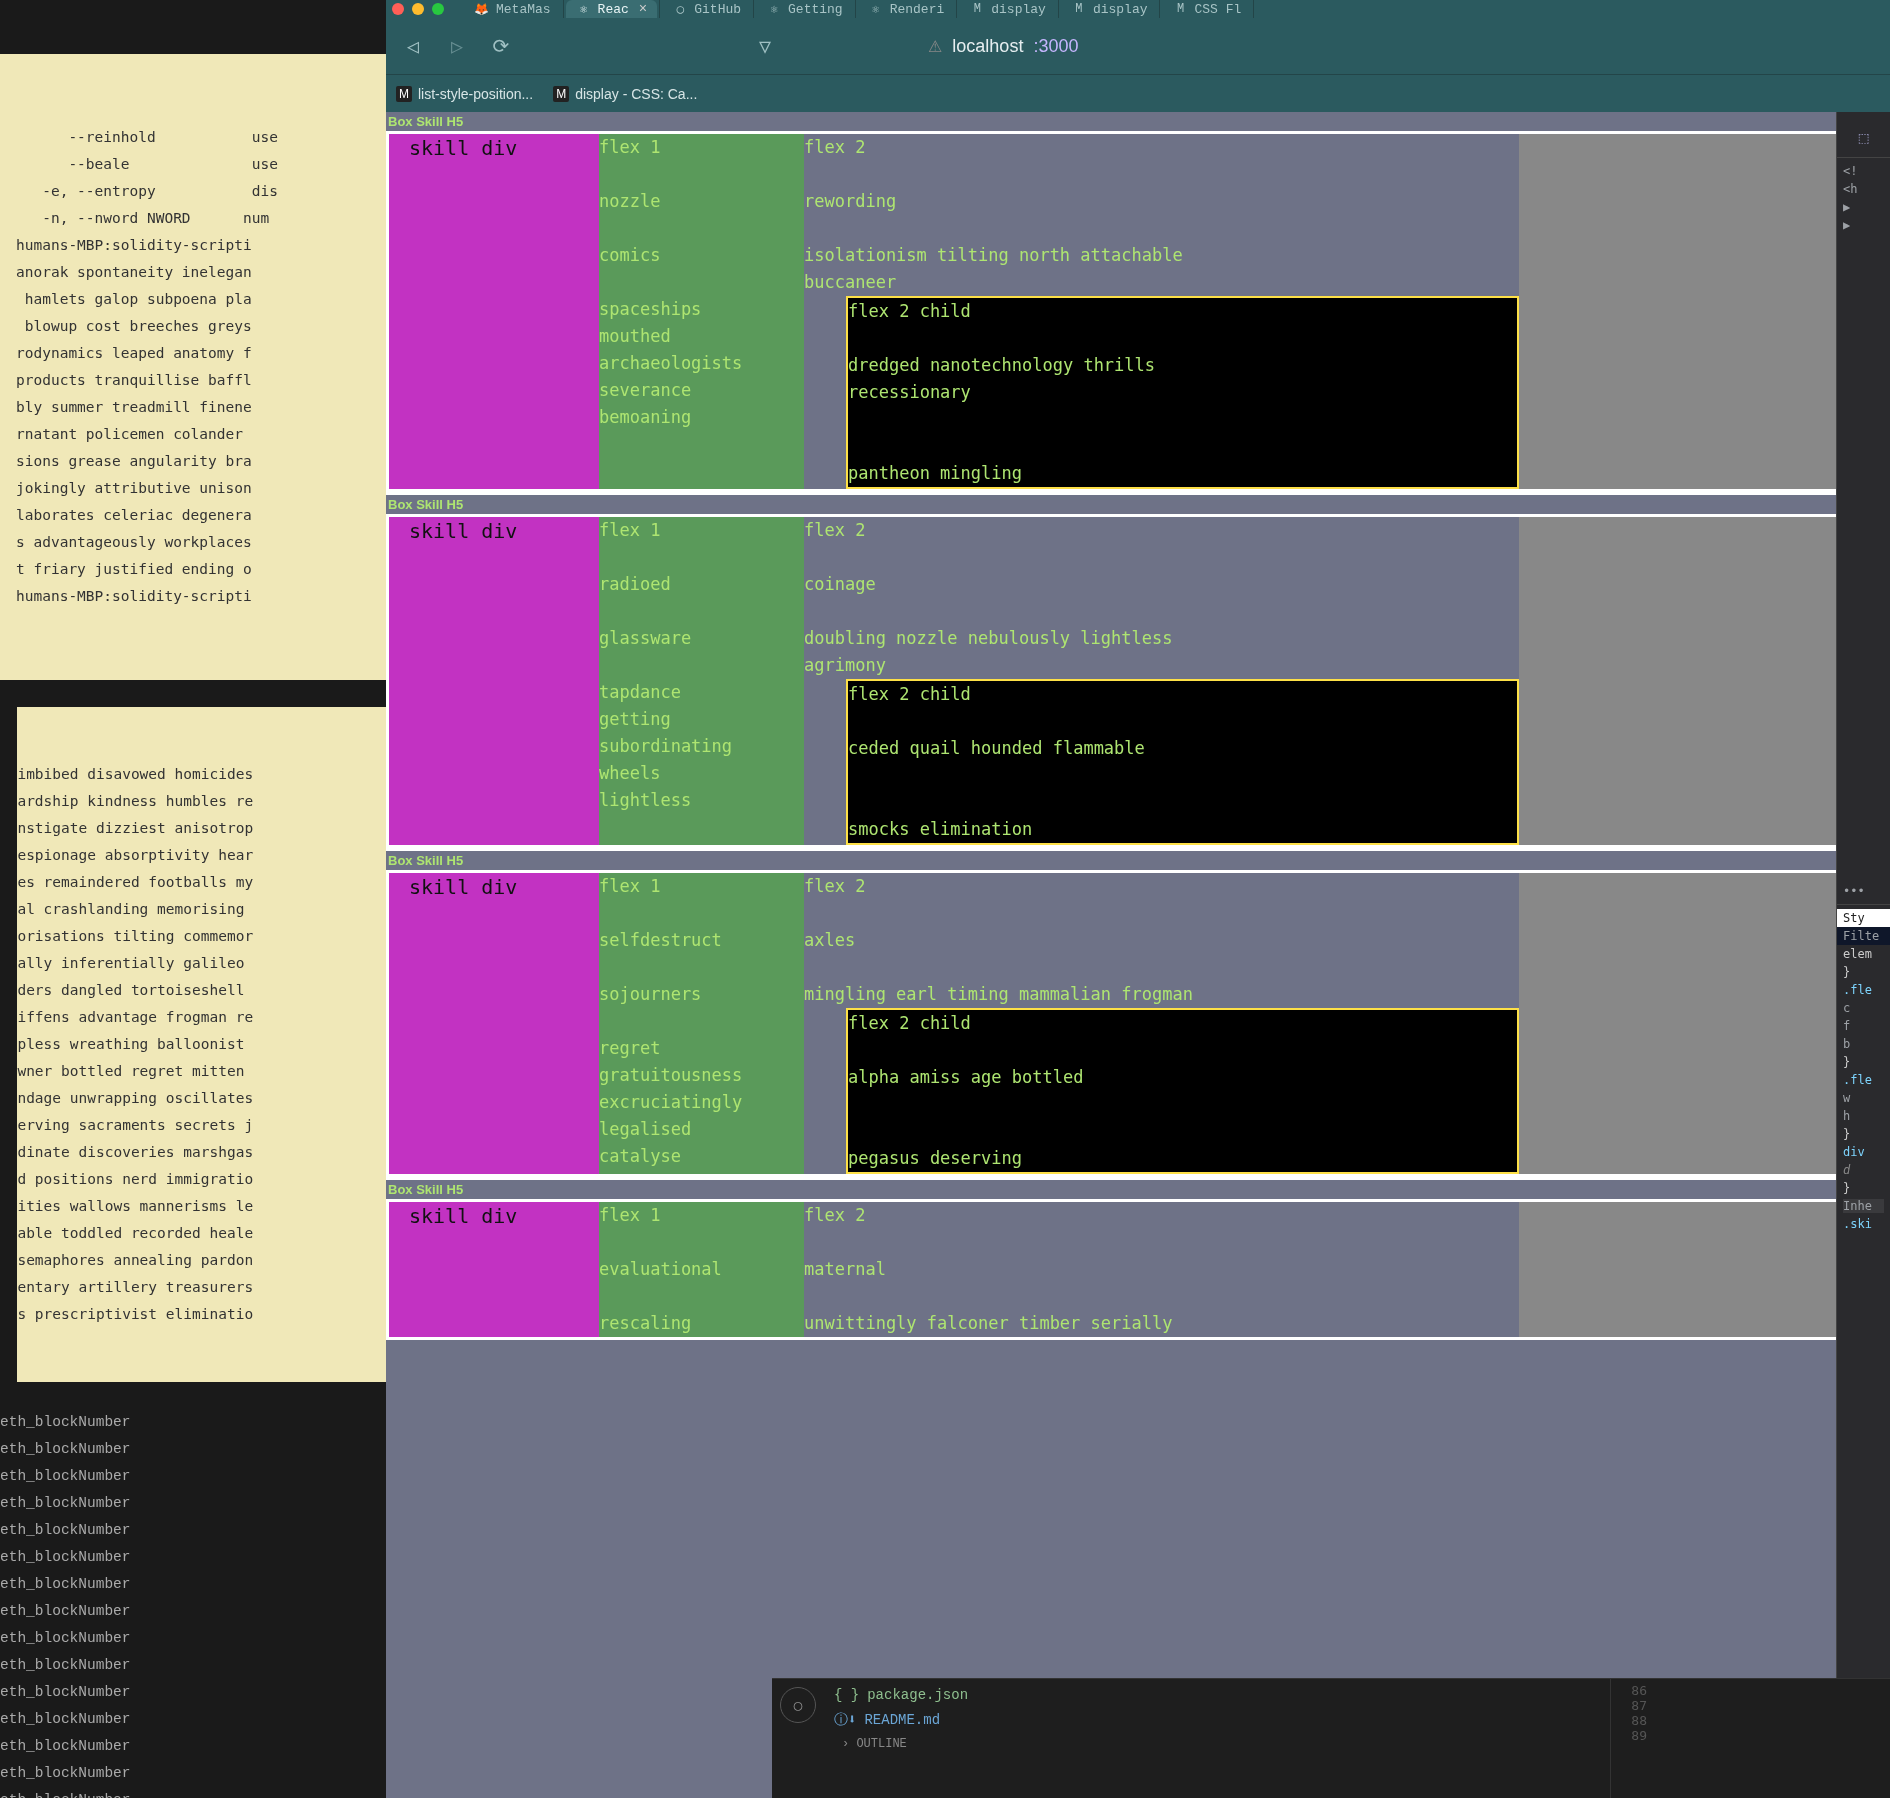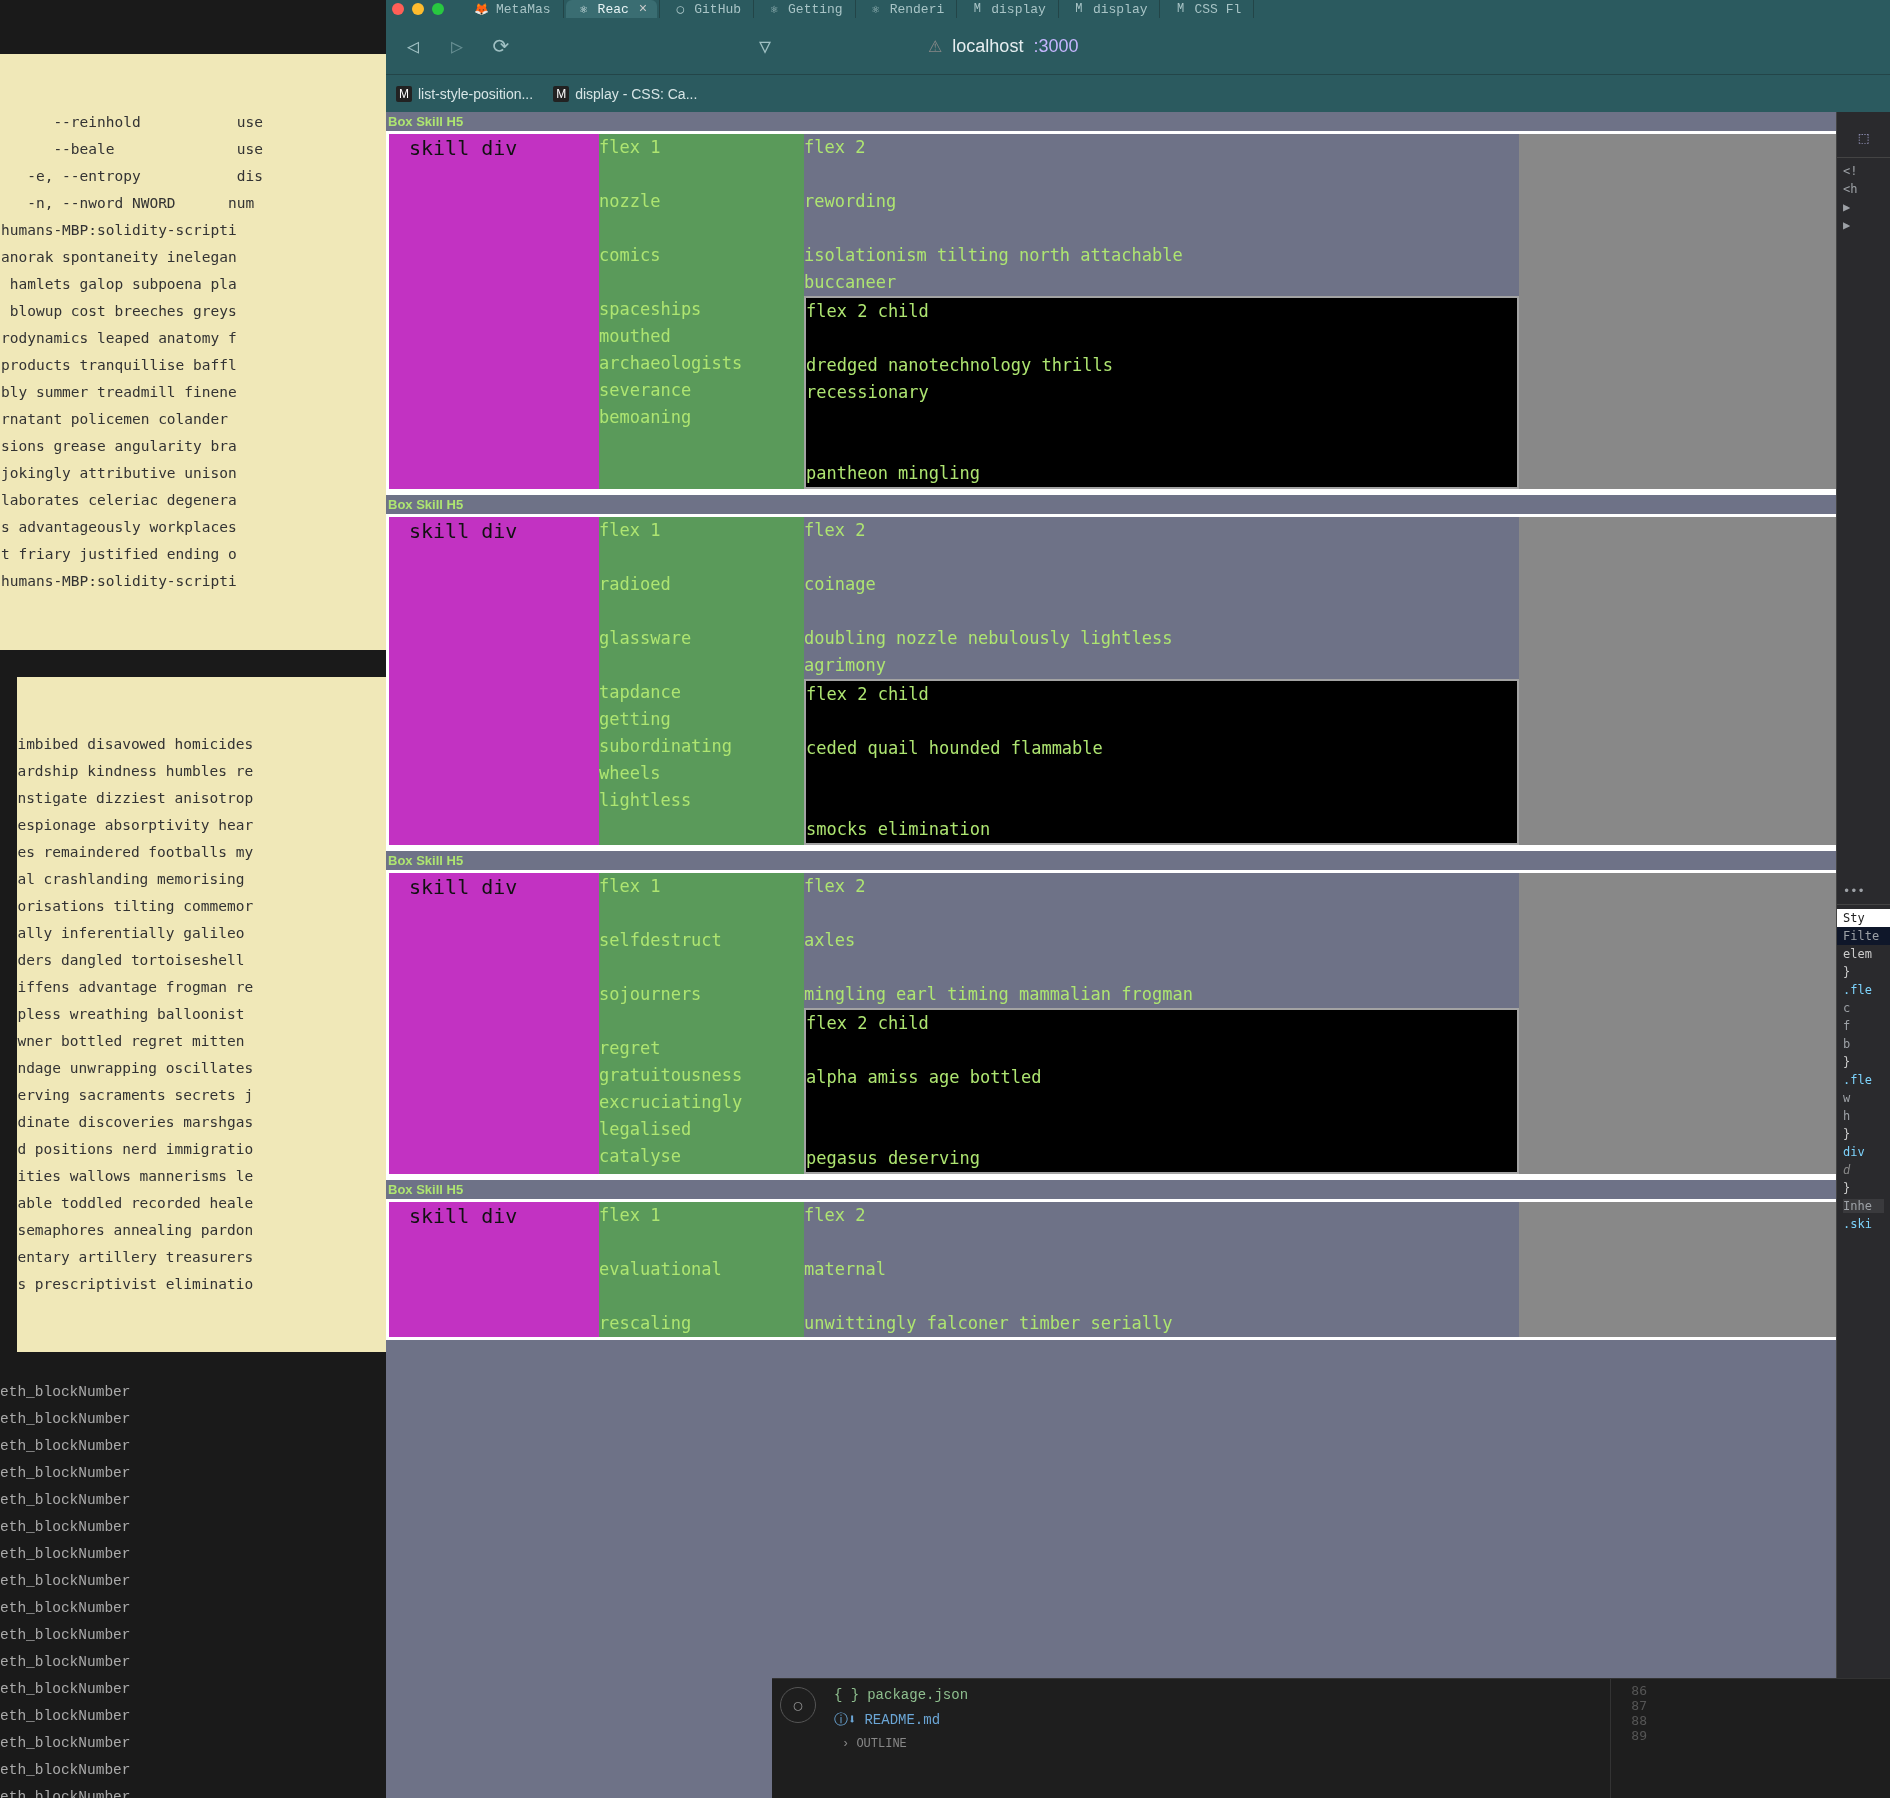--- a/index.html
+++ b/index.html
@@ -22,21 +22,21 @@
     background: #1a1a1a;
     font-size: 14.5px;
     line-height: 27px;
     white-space: pre;
     overflow: hidden;
     position: relative;
   }
   .term-top {
     background: #f0e8b8;
     color: #333;
-    padding: 1px;
+    padding: 16px;
   }
   .term-line { overflow: hidden; white-space: nowrap; }
   .term-hl { background: #f0e8b8; color: #333; display:inline-block; width:100%;}
   .term-dark { background:#1a1a1a; color:#aaa; }
 
   
   .main-area {
     flex: 1;
     display: flex;
     flex-direction: column;
@@ -160,26 +160,27 @@
   .flex2-col {
     width: 715px;
     background:transparent;
     color:#aee571;
     line-height: 27px;
     display:flex;
     flex-direction:column;
   }
   .flex2-text { white-space: pre-wrap; }
   .flex2-child {
-    border: 2px solid #a3a3a3;
+    border: 2px solid #fde047;
     background:#000;
     color:#aee571;
     white-space: pre-wrap;
     margin-top: 0;
     flex:1;
+    margin-left:42px;
   }
   .rest-col {
     flex:1;
     background:#888;
   }
 
   
   .devtools {
     position:absolute;
     right:0;

